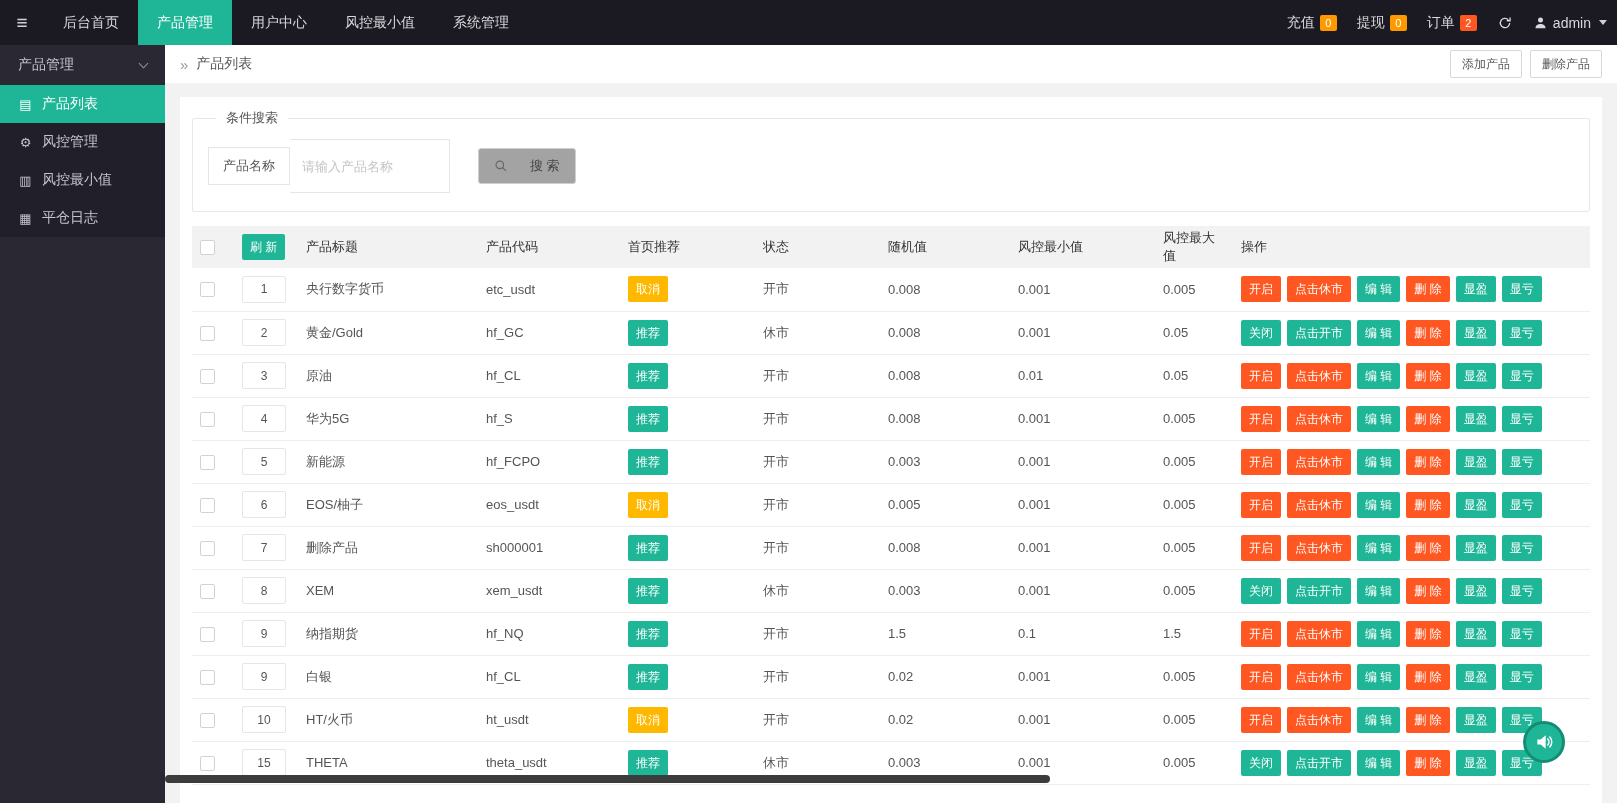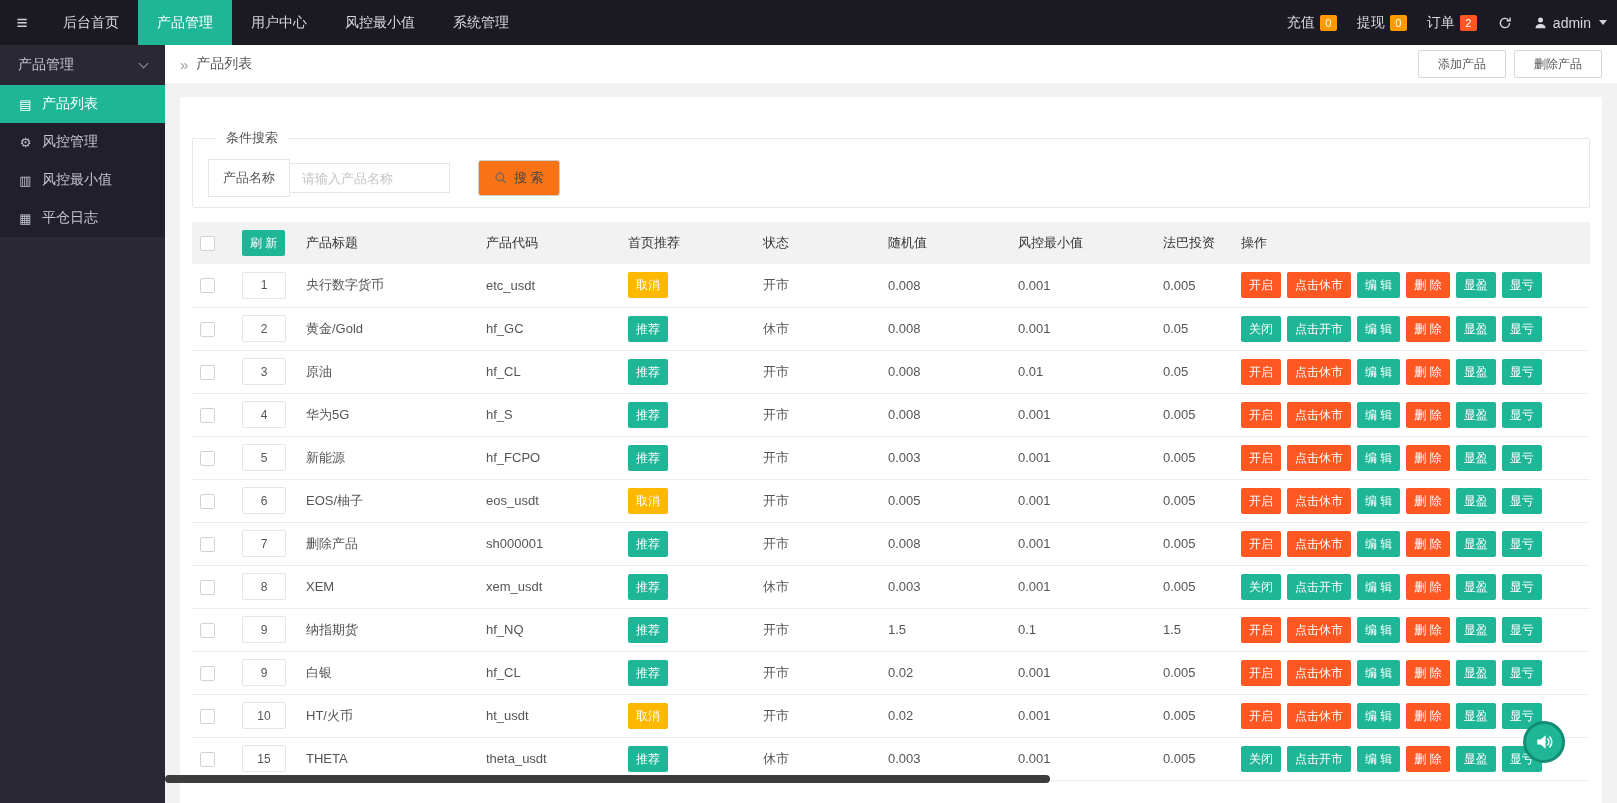--- a/index.html
+++ b/index.html
@@ -28,31 +28,31 @@
   .chev{width:7px;height:7px;border-right:1px solid #8f8f99;border-bottom:1px solid #8f8f99;transform:rotate(45deg);margin-left:auto;margin-bottom:3px}
   .side-item{height:38px;display:flex;align-items:center;gap:9px;padding:0 18px;background:#211f29;cursor:pointer}
   .side-item.active{background:var(--accent-teal,#1fb698);color:#fff}
   .side-icon{width:15px;text-align:center;font-size:13px}
 
   
   .main{position:absolute;top:45px;left:165px;right:0;bottom:0;background:#f2f2f2;overflow:hidden}
   .crumb-bar{height:38px;background:#fff;display:flex;align-items:center;padding:0 15px;color:#555}
   .crumb-arrows{color:#999;margin-right:8px;font-size:15px}
   .crumb-actions{margin-left:auto;display:flex;gap:8px}
-  .btn-plain{height:28px;padding:0 19px;background:#fff;border:1px solid #d8d8d8;border-radius:2px;font-size:12px;color:#555;cursor:pointer}
+  .btn-plain{height:28px;padding:0 11px;background:#fff;border:1px solid #d8d8d8;border-radius:2px;font-size:12px;color:#555;cursor:pointer}
 
   .card{margin:14px 15px 0;background:#fff;padding:12px;height:calc(100% - 52px);overflow:hidden}
 
-  fieldset.search-box{border:1px solid #e8e8e8;border-radius:2px;margin:20px 0 14px;padding:12px 15px 10px}
+  fieldset.search-box{border:1px solid #e8e8e8;border-radius:2px;margin:0 0 14px;padding:12px 15px 18px}
   fieldset.search-box legend{font-size:13px;color:#555;padding:0 10px;margin-left:8px}
   .search-row{display:flex;align-items:center}
   .ig-label{height:38px;line-height:36px;border:1px solid #e6e6e6;padding:0 14px;font-size:13px;color:#555;background:#fff}
-  .ig-input{height:30px;border:1px solid #e6e6e6;border-left:none;padding:0 12px;font-size:13px;width:160px;outline:none;color:#333}
+  .ig-input{height:54px;border:1px solid #e6e6e6;border-left:none;padding:0 12px;font-size:13px;width:160px;outline:none;color:#333}
   .ig-input::placeholder{color:#c4c4c4}
-  .search-btn{margin-left:28px;height:36px;display:flex;align-items:center;gap:6px;padding:0 15px;border:1px solid #cfcfcf;background:#f97316;border-radius:3px;font-size:13px;color:#444;cursor:pointer}
+  .search-btn{margin-left:28px;height:36px;display:flex;align-items:center;gap:22px;padding:0 15px;border:1px solid #cfcfcf;background:#a3a3a3;border-radius:3px;font-size:13px;color:#444;cursor:pointer}
 
   table.grid{width:100%;border-collapse:collapse;font-size:13px;color:#555;table-layout:fixed}
   .grid thead th{background:#f2f2f2;height:42px;font-weight:400;text-align:left;padding:0 8px;color:#333}
   .grid td{height:43px;border-bottom:1px solid #eee;padding:0 8px;white-space:nowrap;overflow:hidden}
   .checkbox{width:15px;height:15px;border:1px solid #d2d2d2;background:#fff;border-radius:2px;display:inline-block;vertical-align:middle}
   .sort-input{width:44px;height:27px;border:1px solid #e6e6e6;text-align:center;font-size:12px;color:#555;border-radius:2px;outline:none}
   .btn{display:inline-block;height:26px;line-height:26px;padding:0 8px;border-radius:2px;font-size:12px;color:#fff;cursor:pointer;border:none;white-space:nowrap;vertical-align:middle}
   .btn-teal{background:var(--accent-teal,#1fb698)}
   .btn-red{background:var(--danger-red,#ff5722)}
   .btn-yellow{background:var(--warning-yellow,#ffb800)}
@@ -170,21 +170,21 @@
       <thead>
         <tr>
           <th><span class="checkbox"></span></th>
           <th><button class="btn btn-teal">刷 新</button></th>
           <th>产品标题</th>
           <th>产品代码</th>
           <th>首页推荐</th>
           <th>状态</th>
           <th>随机值</th>
           <th>风控最小值</th>
-          <th>法巴投资</th>
+          <th>风控最大值</th>
           <th>操作</th>
         </tr>
       </thead>
       <tbody>
   <tr>
     <td><span class="checkbox"></span></td>
     <td><input class="sort-input" type="text" value="1" style=""></td>
     <td>央行数字货币</td>
     <td>etc_usdt</td>
     <td><button class="btn btn-yellow">取消</button></td>

